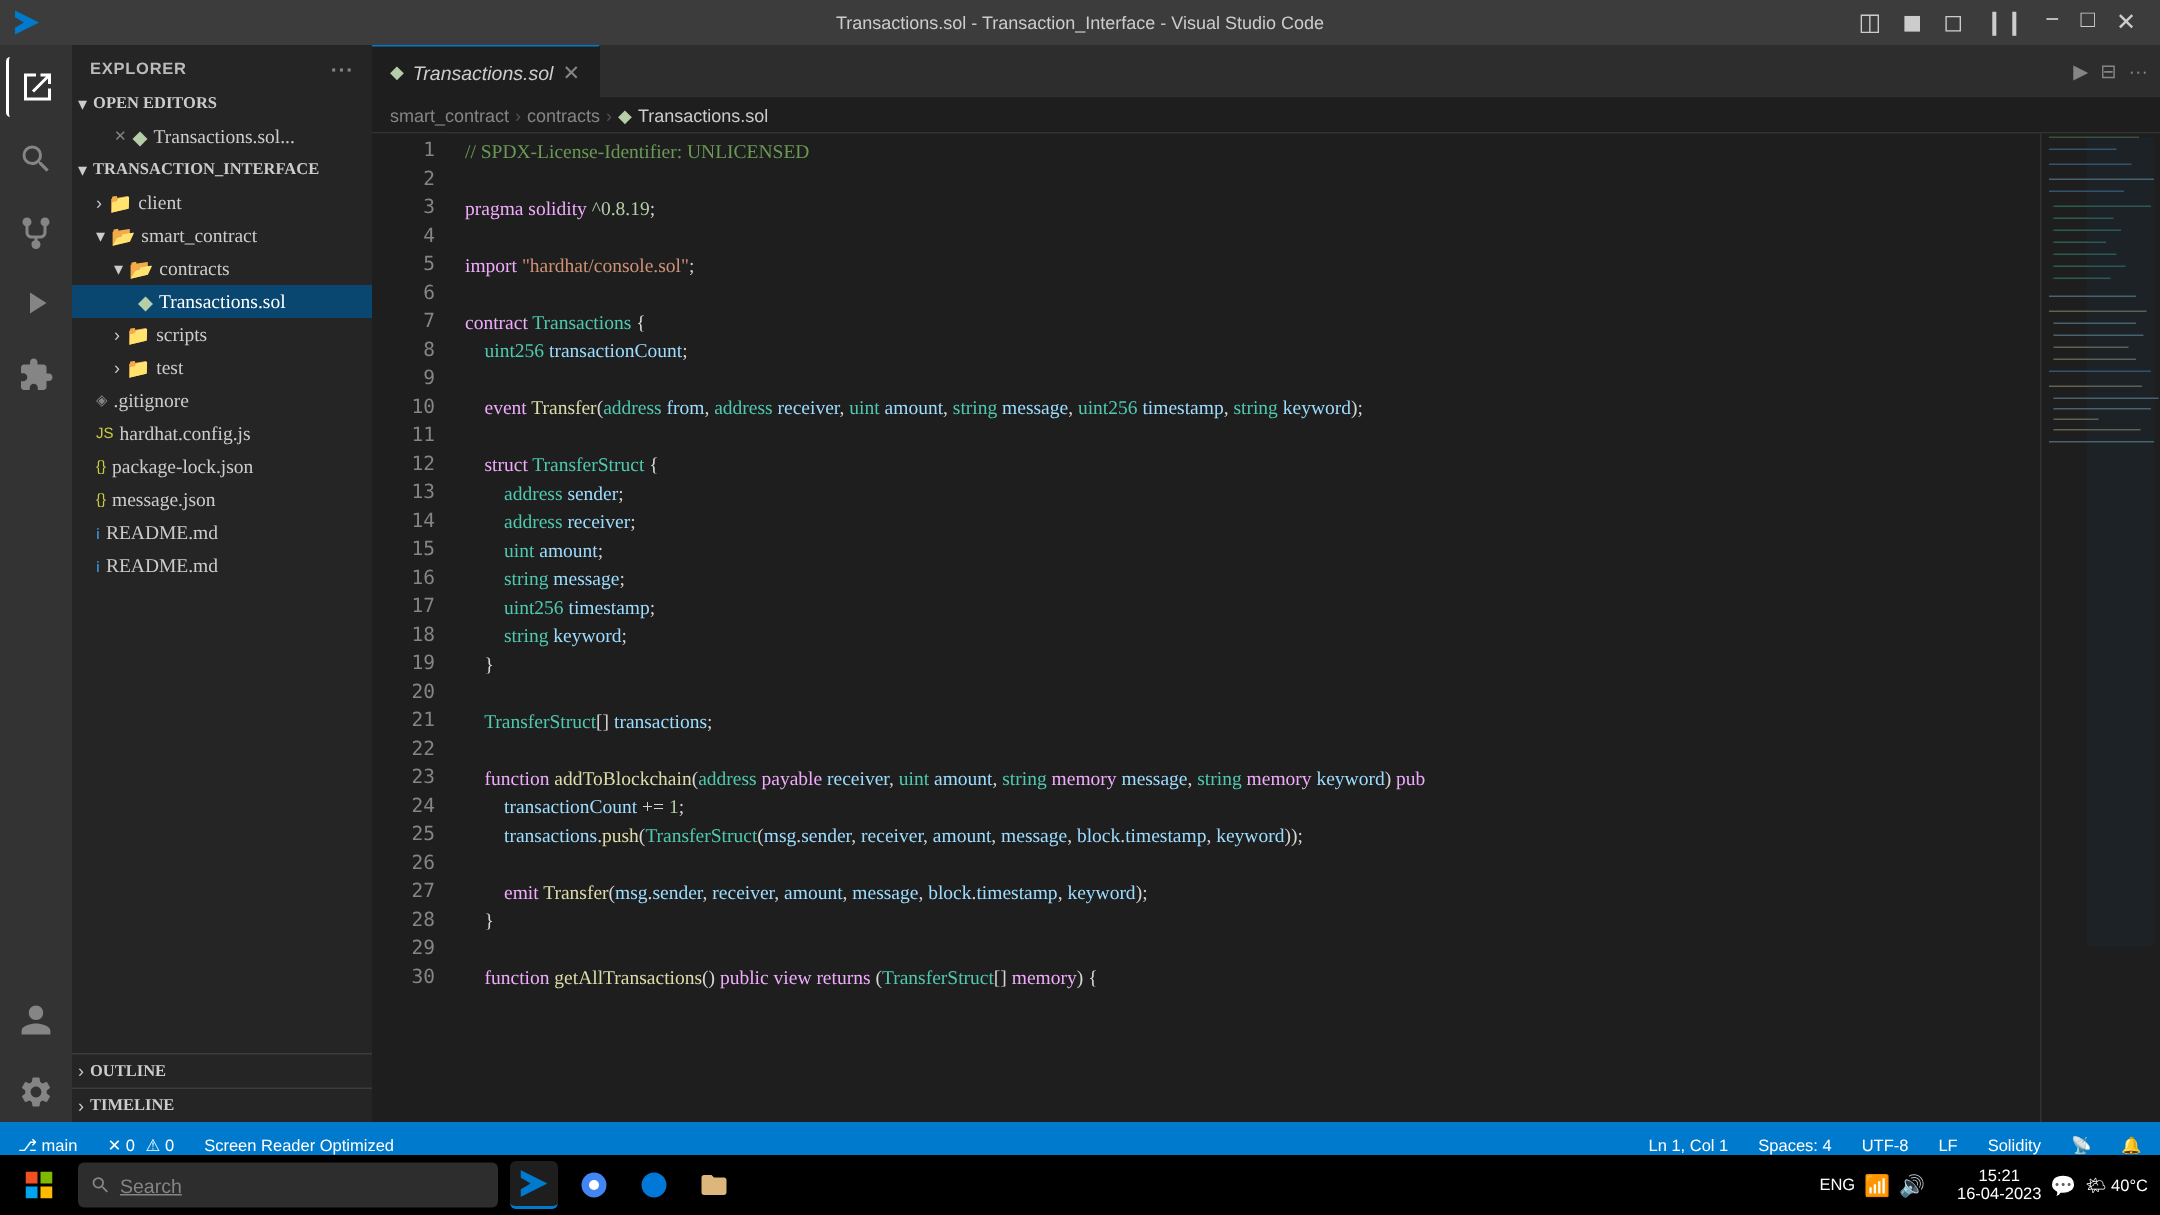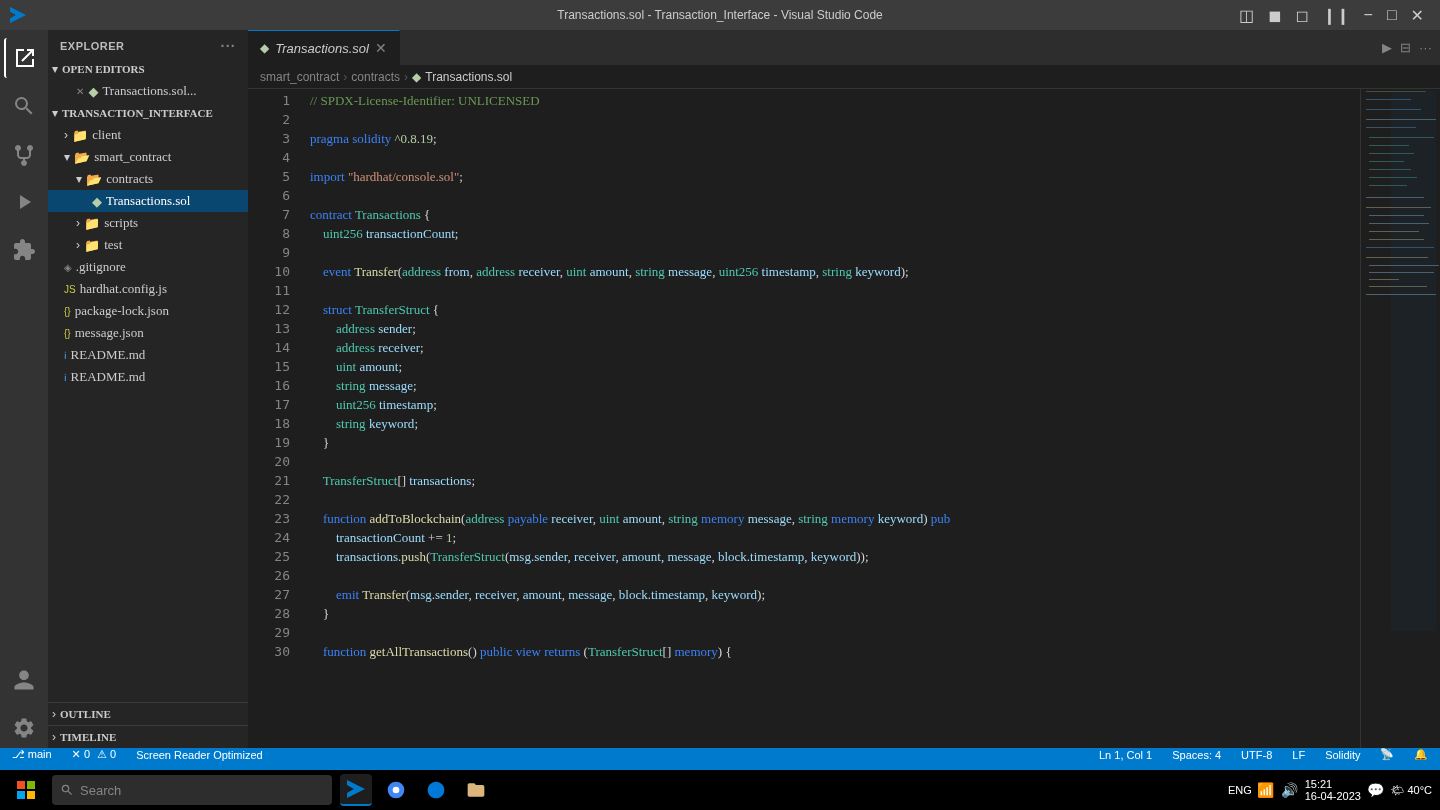--- a/index.html
+++ b/index.html
@@ -64,36 +64,36 @@
     
     #code-editor { display: flex; flex: 1; overflow: hidden; position: relative; }
     #line-numbers { width: 50px; background: #1e1e1e; color: #858585; font-family: 'Consolas', monospace; font-size: 13px; line-height: 19px; padding: 0 8px; text-align: right; overflow: hidden; flex-shrink: 0; padding-top: 2px; }
     #code-content { flex: 1; overflow: auto; font-family: Liberation Serif, serif; font-size: 13px; line-height: 19px; padding: 2px 0 2px 12px; white-space: pre; }
 
     
     #minimap { width: 80px; background: #1e1e1e; border-left: 1px solid #333; overflow: hidden; }
 
     
     #statusbar {
-      height: 22px; background: #007acc; display: flex; align-items: flex-start;
+      height: 22px; background: #007acc; display: flex; align-items: flex-end;
       padding: 0 8px; justify-content: space-between;
     }
     .status-left { display: flex; align-items: center; gap: 12px; }
     .status-right { display: flex; align-items: center; gap: 12px; }
     .status-item { font-size: 11px; color: #ffffff; cursor: pointer; padding: 0 4px; }
 
     
     #taskbar { height: 40px; background: #000000; display: flex; align-items: center; padding: 0 8px; gap: 8px; }
     .taskbar-start { width: 36px; height: 36px; display: flex; align-items: center; justify-content: center; }
     .taskbar-icon { width: 32px; height: 32px; display: flex; align-items: center; justify-content: center; cursor: pointer; border-radius: 4px; }
     .taskbar-search { flex: 0 0 280px; height: 30px; background: #2d2d2d; border-radius: 4px; display: flex; align-items: center; padding: 0 8px; gap: 6px; cursor: pointer; }
     .taskbar-right { margin-left: auto; display: flex; align-items: center; gap: 6px; }
 
     
-    .kw { color: #3b82f6; }
+    .kw { color: #f0abfc; }
     .fn { color: #dcdcaa; }
     .str { color: #ce9178; }
     .type { color: #4ec9b0; }
     .comment { color: #6a9955; }
     .num { color: #b5cea8; }
     .op { color: #d4d4d4; }
     .var { color: #9cdcfe; }
     .punct { color: #d4d4d4; }
 
     .line { display: block; }
@@ -399,21 +399,21 @@
       <rect x="10" y="0" width="8" height="8" fill="#7fba00"></rect>
       <rect x="0" y="10" width="8" height="8" fill="#00a4ef"></rect>
       <rect x="10" y="10" width="8" height="8" fill="#ffb900"></rect>
     </svg>
   </div>
 
   <div class="taskbar-search">
     <svg width="14" height="14" viewBox="0 0 24 24" fill="#858585">
         <path d="M15.5 14h-.79l-.28-.27A6.471 6.471 0 0 0 16 9.5 6.5 6.5 0 1 0 9.5 16c1.61 0 3.09-.59 4.23-1.57l.27.28v.79l5 4.99L20.49 19l-4.99-5zm-6 0C7.01 14 5 11.99 5 9.5S7.01 5 9.5 5 14 7.01 14 9.5 11.99 14 9.5 14z"></path>
       </svg>
-    <span style="color:#858585;font-size:13px;">Search</span>
+    <span style="color:#858585;font-size:13px;text-decoration:underline;">Search</span>
   </div>
 
   <div class="taskbar-icon" style="background:#1e1e1e;border-bottom:2px solid #007acc;">
     <svg width="18" height="18" viewBox="0 0 16 16">
         <path fill="#007acc" d="M0 4.5L6 8 0 11.5V16l16-8L0 0z"></path>
       </svg>
   </div>
   <div class="taskbar-icon">
     <svg width="20" height="20" viewBox="0 0 24 24">
         <circle cx="12" cy="12" r="10" fill="#4285f4"></circle>
@@ -428,20 +428,20 @@
   <div class="taskbar-icon">
     <svg width="20" height="20" viewBox="0 0 24 24" fill="#dcb67a">
         <path d="M10 4H4c-1.1 0-2 .9-2 2v12c0 1.1.9 2 2 2h16c1.1 0 2-.9 2-2V8c0-1.1-.9-2-2-2h-8l-2-2z"></path>
       </svg>
   </div>
 
   <div class="taskbar-right">
     <span style="color:#ffffff;font-size:11px;">ENG</span>
     <span style="color:#ffffff;font-size:14px;">📶</span>
     <span style="color:#ffffff;font-size:14px;">🔊</span>
-    <div style="text-align:left;">
+    <div style="text-align:center;margin-left:15px;">
       <div style="color:#ffffff;font-size:11px;">15:21</div>
       <div style="color:#ffffff;font-size:11px;">16-04-2023</div>
     </div>
     <span style="color:#ffffff;font-size:14px;">💬</span>
     <span style="color:#ffffff;font-size:11px;">🌤 40°C</span>
   </div>
 </div>
 
 </body></html>

